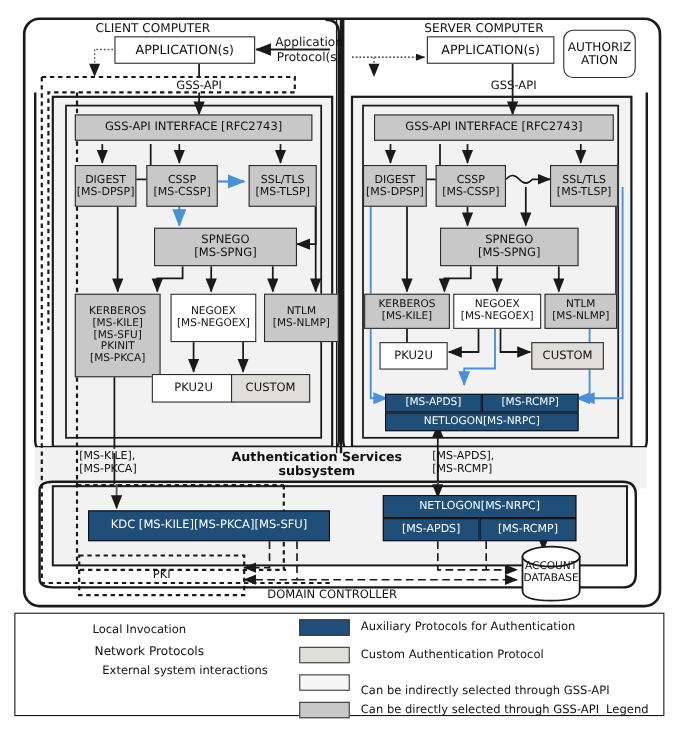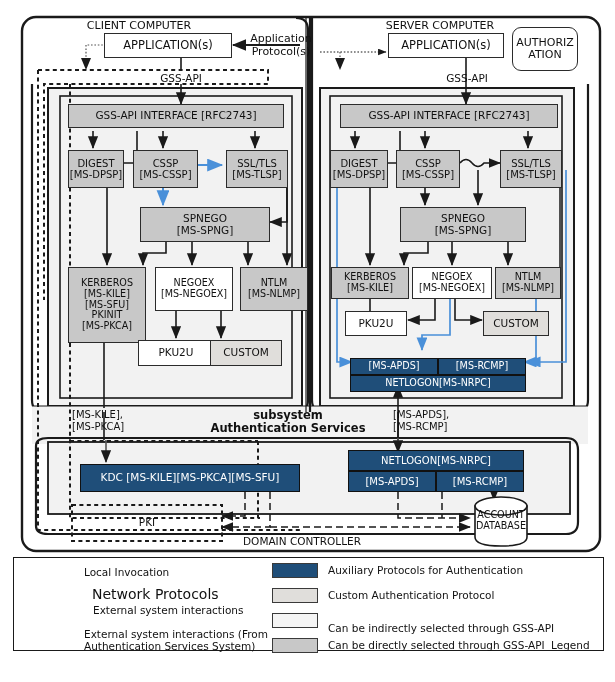--- a/index.html
+++ b/index.html
@@ -269,22 +269,22 @@
   <div class="node n-aux" style="left:350px;top:358px;width:88px;height:17px;font-size:9.6px;">[MS-APDS]</div>
   <div class="node n-aux" style="left:438px;top:358px;width:88px;height:17px;font-size:9.6px;">[MS-RCMP]</div>
   <div class="node n-aux" style="left:350px;top:375px;width:176px;height:17px;font-size:9.6px;">NETLOGON[MS-NRPC]</div>
 
   <div class="lbl" style="left:72px;top:409px;width:90px;font-size:10px;text-align:left;">
     <div>[MS-KILE],</div>
     <div>[MS-PKCA]</div>
   </div>
 
   <div class="lbl bold" style="left:178px;top:409px;width:220px;font-size:11.5px;">
+    <div>Authentication Services</div>
     <div>subsystem</div>
-    <div>Authentication Services</div>
   </div>
 
   <div class="lbl" style="left:393px;top:409px;width:90px;font-size:10px;text-align:left;">
     <div>[MS-APDS],</div>
     <div>[MS-RCMP]</div>
   </div>
 
   <div class="node n-aux" style="left:80px;top:464px;width:220px;height:28px;font-size:10.5px;">KDC [MS-KILE][MS-PKCA][MS-SFU]</div>
 
   <div class="node n-aux" style="left:348px;top:450px;width:176px;height:21px;font-size:10px;">NETLOGON[MS-NRPC]</div>
@@ -296,28 +296,24 @@
   <div class="lbl" style="left:212px;top:535px;width:180px;font-size:10.5px;">DOMAIN CONTROLLER</div>
 
   <div class="lbl" style="left:468px;top:509px;width:66px;font-size:9.6px;">
     <div>ACCOUNT</div>
     <div>DATABASE</div>
   </div>
 
   <div class="legend-box"></div>
 
   <div class="lg-txt" style="left:84px;top:566px;font-size:10.5px;">Local Invocation</div>
-  <div class="lg-txt" style="left:92px;top:586px;font-size:14px;">Network Protocols</div>
+  <div class="lg-txt" style="left:86px;top:586px;font-size:11px;">Network Protocols</div>
   <div class="lg-txt" style="left:84px;top:604px;font-size:10.5px;margin-left:9px;">
     <div>External system interactions</div>
   </div>
-  <div class="lg-txt" style="left:84px;top:628px;font-size:10.5px;">
-    <div>External system interactions (From</div>
-    <div>Authentication Services System)</div>
-  </div>
 
   <div class="sw" style="left:272px;top:563px;width:46px;height:15px;background:#1f4e79;"></div>
   <div class="lg-txt" style="left:328px;top:564px;font-size:10.5px;">Auxiliary Protocols for Authentication</div>
 
   <div class="sw" style="left:272px;top:588px;width:46px;height:15px;background:#e0dedb;"></div>
   <div class="lg-txt" style="left:328px;top:589px;font-size:10.5px;">Custom Authentication Protocol</div>
 
   <div class="sw" style="left:272px;top:613px;width:46px;height:15px;background:#f5f5f5;"></div>
   <div class="lg-txt" style="left:328px;top:614px;font-size:10.5px;margin-top:8px;">Can be indirectly selected through GSS-API</div>
 

